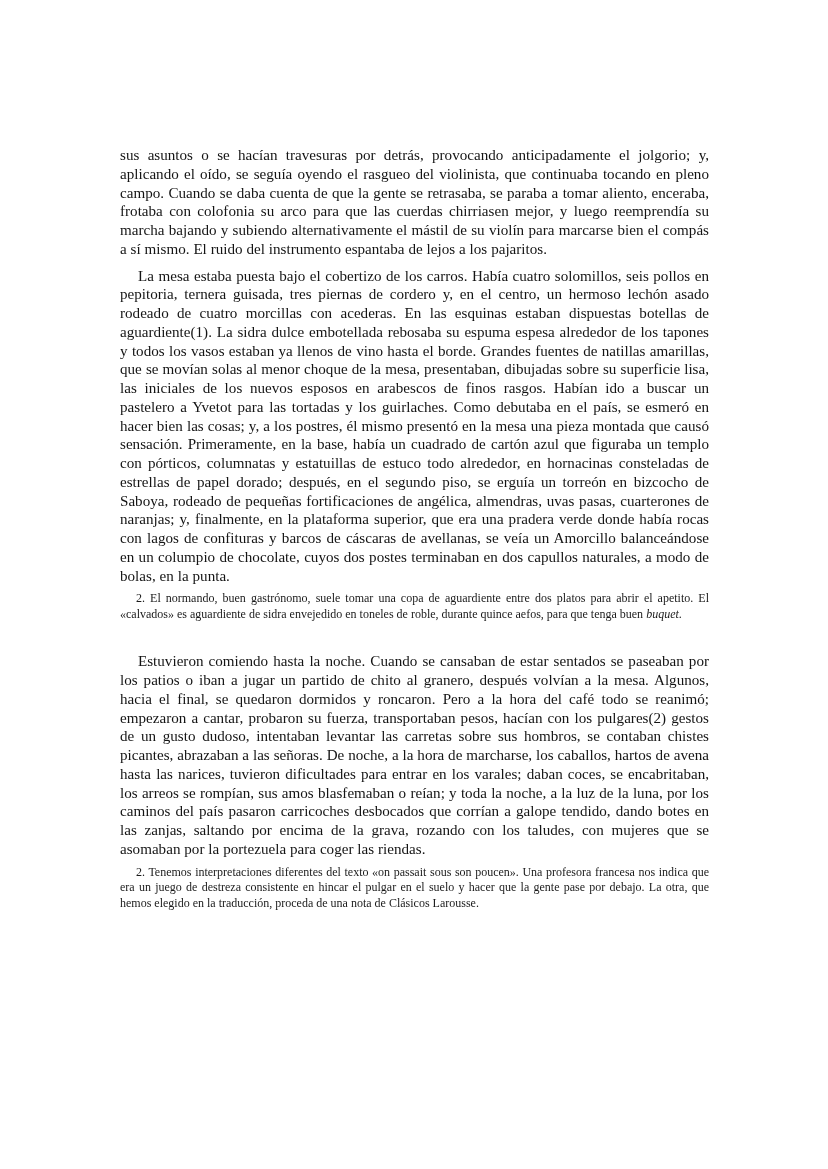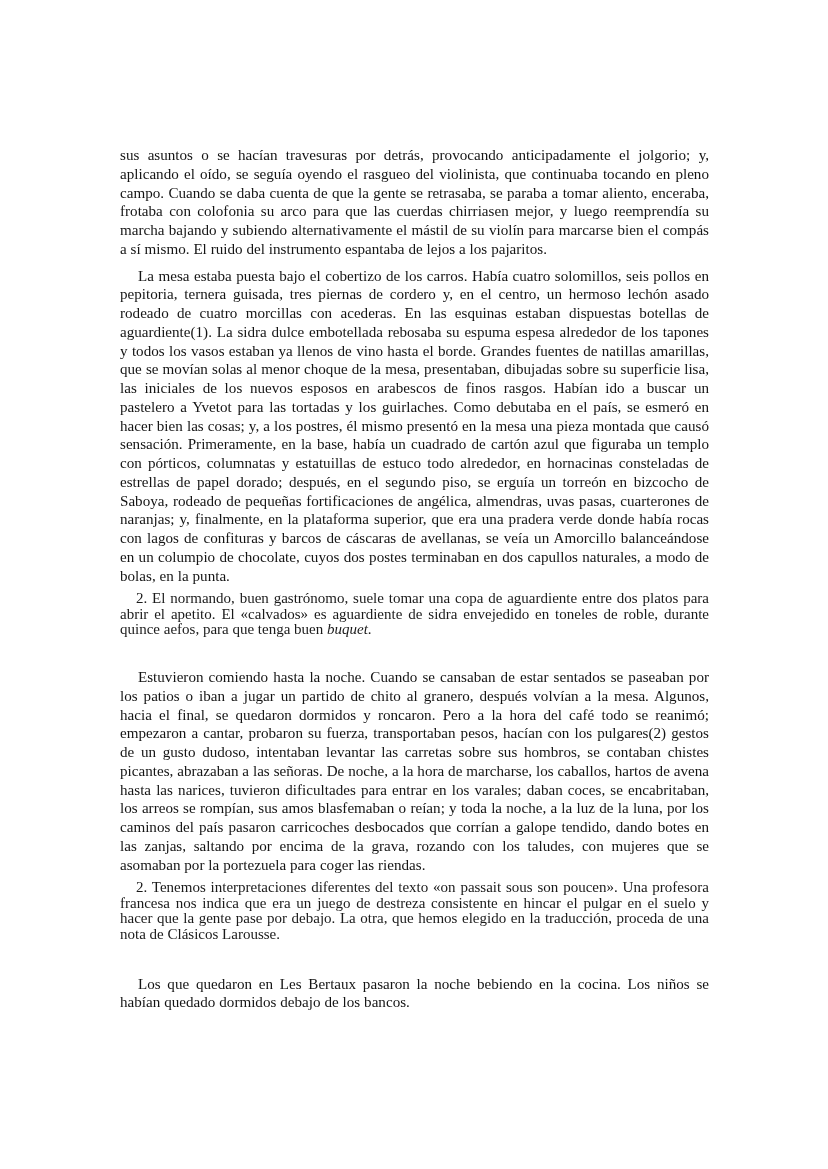--- a/index.html
+++ b/index.html
@@ -46,21 +46,21 @@
     hyphens: none;
   }
 
   p.body-par.indent {
     text-indent: 18px;
     margin-top: 8px;
   }
 
   p.footnote {
     margin: 0;
-    font-size: 15px;
+    font-size: 12px;
     line-height: 15.6px;
     text-align: justify;
     text-justify: inter-word;
     text-indent: 16px;
     color: #1a1a1a;
     hyphens: none;
   }
 
   p.footnote em {
     font-style: italic;
@@ -87,16 +87,15 @@
     <div class="gap-after-footnote"></div>
 
     <p class="body-par indent">Estuvieron comiendo hasta la noche. Cuando se cansaban de estar sentados se paseaban por los patios o iban a jugar un partido de chito al granero, después volvían a la mesa. Algunos, hacia el final, se quedaron dormidos y roncaron. Pero a la hora del café todo se reanimó; empezaron a cantar, probaron su fuerza, transportaban pesos, hacían con los pulgares(2) gestos de un gusto dudoso, intentaban levantar las carretas sobre sus hombros, se contaban chistes picantes, abrazaban a las señoras. De noche, a la hora de marcharse, los caballos, hartos de avena hasta las narices, tuvieron dificultades para entrar en los varales; daban coces, se encabritaban, los arreos se rompían, sus amos blasfemaban o reían; y toda la noche, a la luz de la luna, por los caminos del país pasaron carricoches desbocados que corrían a galope tendido, dando botes en las zanjas, saltando por encima de la grava, rozando con los taludes, con mujeres que se asomaban por la portezuela para coger las riendas.</p>
 
     <div class="gap-footnote-top"></div>
 
     <p class="footnote">2. Tenemos interpretaciones diferentes del texto «on passait sous son poucen». Una profesora francesa nos indica que era un juego de destreza consistente en hincar el pulgar en el suelo y hacer que la gente pase por debajo. La otra, que hemos elegido en la traducción, proceda de una nota de Clásicos Larousse.</p>
 
     <div class="gap-after-footnote2"></div>
 
-    <p class="body-par indent">Los que quedaron en Les Bertaux pasaron la noche bebiendo en la cocina. Los niños se habían quedado dormidos debajo de los bancos.</p>
 
   </div>
 </div>
 
 </body></html>

